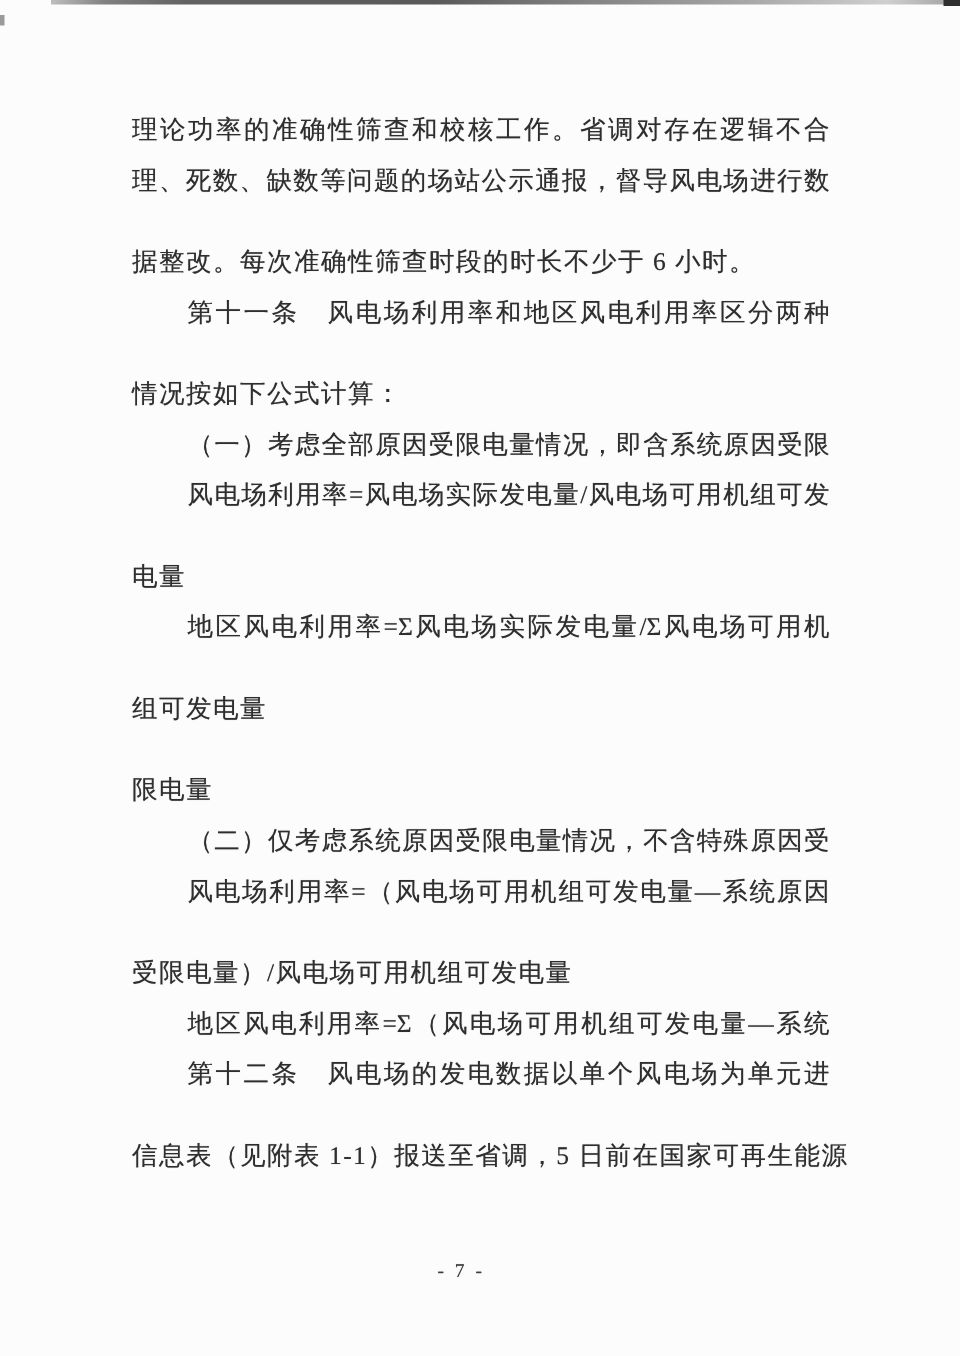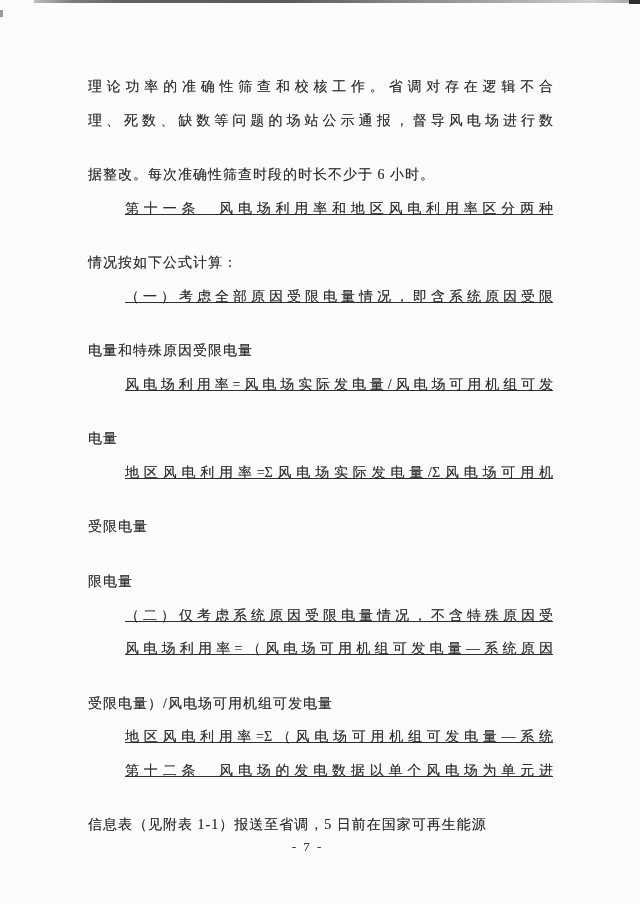--- a/index.html
+++ b/index.html
@@ -28,31 +28,31 @@
     background: #9a9a9a;
   }
   
   .doc {
     position: absolute; left: 88px; top: 70px; width: 465px;
     color: #2e2e2e;
   }
   .line {
     height: 33.55px;
     line-height: 33.55px;
-    font-size: 14px;
+    font-size: 17px;
     white-space: nowrap;
     text-shadow: 0 0 0.5px rgba(46,46,46,0.55);
   }
   .just {
     white-space: normal;
     text-align: justify;
     text-align-last: justify;
     text-justify: inter-character;
   }
-  .start { text-indent: 37px; text-decoration: underline; }
+  .start { text-indent: 37px; }
   .left { letter-spacing: 1px; margin-top: 21px; }
   .footer {
     position: absolute; left: 75px; top: 839px; width: 465px;
     text-align: center;
     font-size: 13px; line-height: 15px;
     color: #3a3a3a; letter-spacing: 2px;
     text-shadow: 0 0 0.5px rgba(46,46,46,0.5);
   }
 </style>
 </head>
@@ -64,25 +64,24 @@
   <div class="corner-dot"></div>
   <div class="edge-mark"></div>
 
   <div class="doc">
     <div class="line cont just">理论功率的准确性筛查和校核工作。省调对存在逻辑不合</div>
     <div class="line cont just">理、死数、缺数等问题的场站公示通报，督导风电场进行数</div>
     <div class="line cont left">据整改。每次准确性筛查时段的时长不少于 6 小时。</div>
     <div class="line start just">第十一条　风电场利用率和地区风电利用率区分两种</div>
     <div class="line cont left">情况按如下公式计算：</div>
     <div class="line start just">（一）考虑全部原因受限电量情况，即含系统原因受限</div>
-    <div class="line cont left">电量和特殊原因受限电量</div>
     <div class="line start just">风电场利用率=风电场实际发电量/风电场可用机组可发</div>
     <div class="line cont left">电量</div>
     <div class="line start just">地区风电利用率=Σ风电场实际发电量/Σ风电场可用机</div>
-    <div class="line cont left">受限电量</div>
+    <div class="line cont left">组可发电量</div>
     <div class="line cont left">限电量</div>
     <div class="line start just">（二）仅考虑系统原因受限电量情况，不含特殊原因受</div>
     <div class="line start just">风电场利用率=（风电场可用机组可发电量—系统原因</div>
     <div class="line cont left">受限电量）/风电场可用机组可发电量</div>
     <div class="line start just">地区风电利用率=Σ（风电场可用机组可发电量—系统</div>
     <div class="line start just">第十二条　风电场的发电数据以单个风电场为单元进</div>
     <div class="line cont left">信息表（见附表 1-1）报送至省调，5 日前在国家可再生能源</div>
   </div>
 
   <div class="footer">- 7 -</div>

